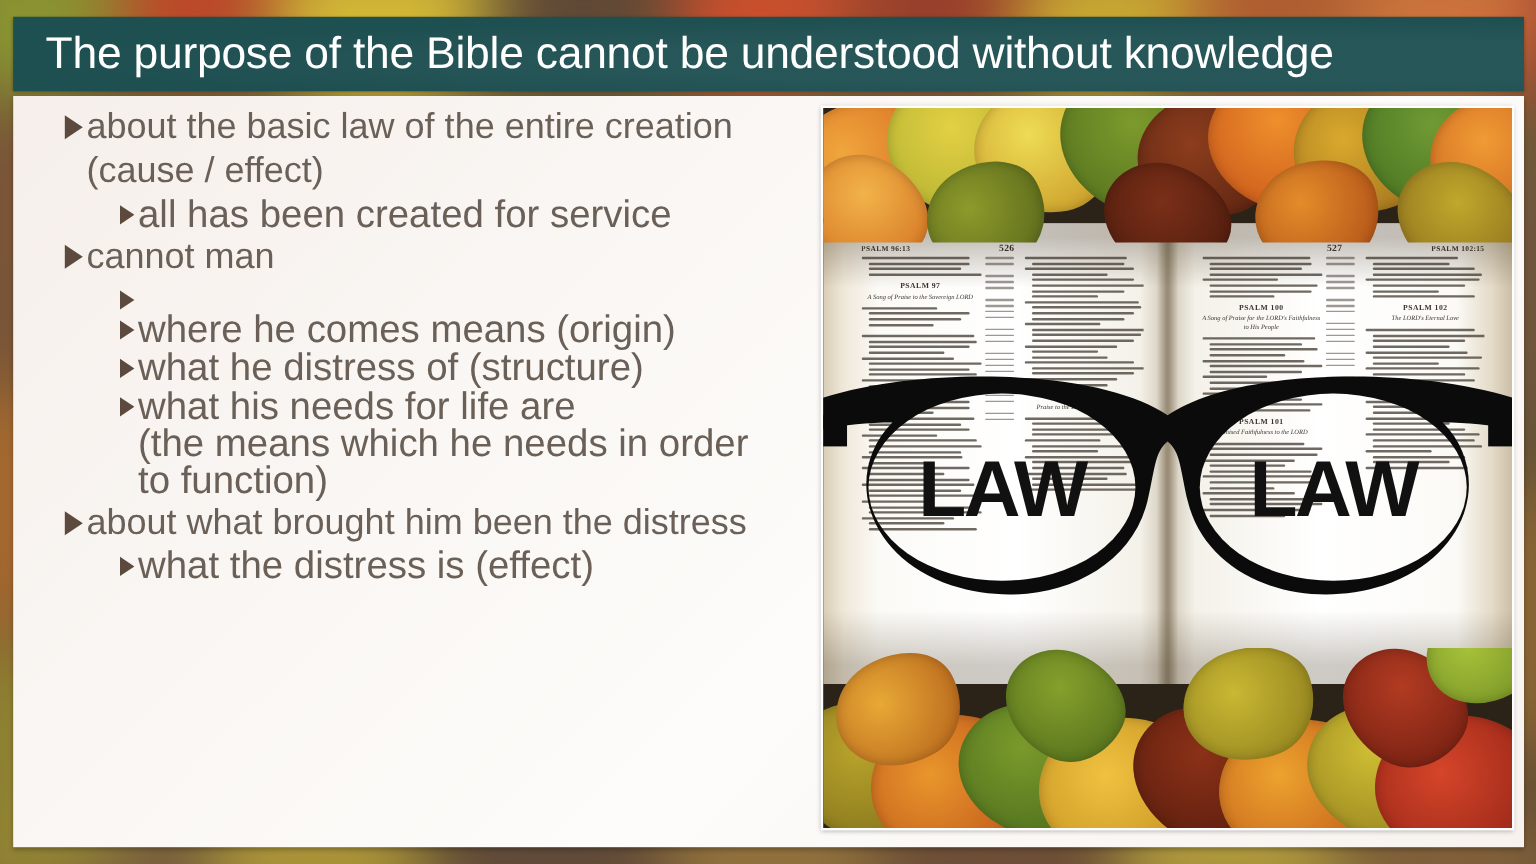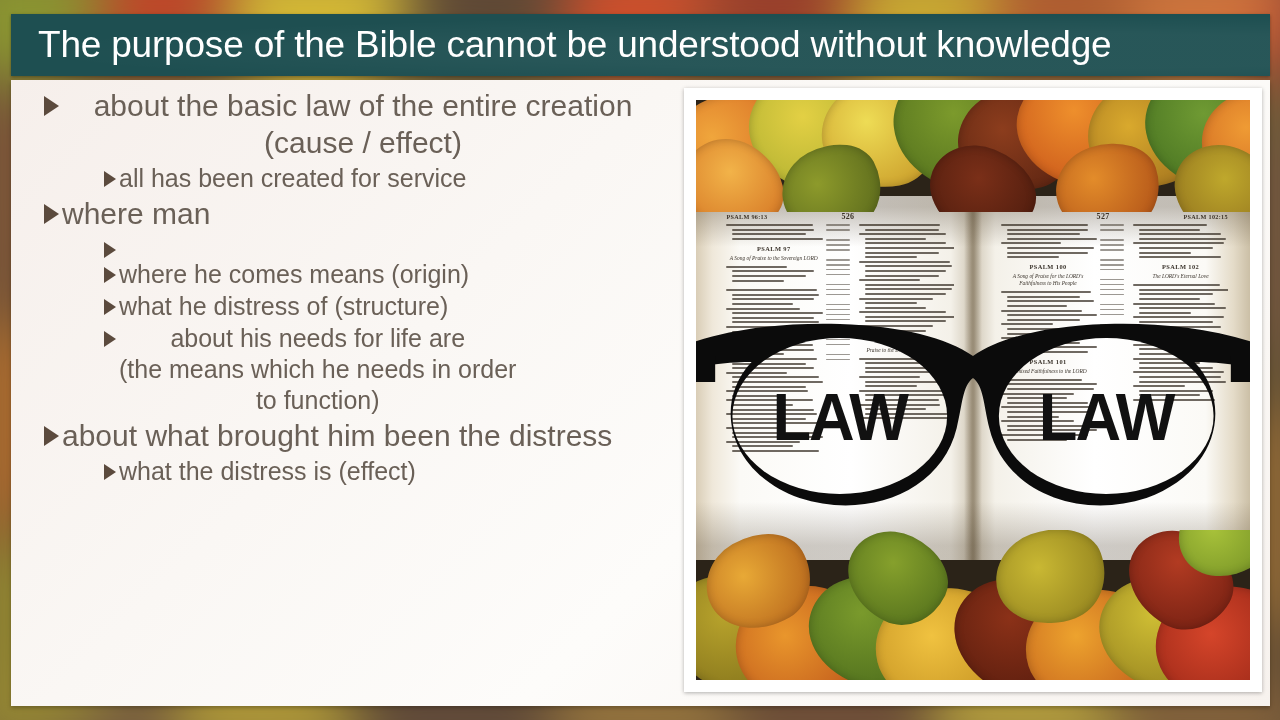--- a/index.html
+++ b/index.html
@@ -88,39 +88,38 @@
     top: 80px;
     width: 1259px;
     height: 626px;
     background: linear-gradient(135deg, #f6efeb 0%, #faf7f4 35%, #fdfcfa 60%, #f7f2ee 100%);
     box-shadow: 0 2px 4px rgba(0,0,0,.25);
   }
 
   
   #bullet-list {
     position: absolute;
-    left: 33px;
+    left: 43px;
     top: 7px;
     width: 620px;
-    text-align: center;
   }
   .bullet-row {
     display: flex;
     align-items: flex-start;
     color: #6a6057;
   }
   .bullet-row.lvl1 {
     margin-left: 0px;
     font-size: 30px;
     line-height: 37px;
     margin-bottom: 2px;
   }
   .bullet-row.lvl2 {
-    margin-left: 60px;
-    font-size: 25px;
+    margin-left: 46px;
+    font-size: 32px;
     line-height: 31px;
     margin-bottom: 1px;
   }
   .tri {
     flex: 0 0 auto;
     width: 0; height: 0;
     border-style: solid;
     border-color: transparent transparent transparent #5b4a3d;
     margin-top: 0;
   }
@@ -137,21 +136,21 @@
   .btext { white-space: pre-line; }
 
   
   #picture-frame {
     position: absolute;
     left: 673px;
     top: 8px;
     width: 578px;
     height: 604px;
     background: #ffffff;
-    padding: 12px;
+    padding: 2px;
     box-shadow: 0 1px 4px rgba(0,0,0,.3);
     box-sizing: border-box;
   }
   #picture {
     position: relative;
     width: 100%;
     height: 100%;
     overflow: hidden;
     background: #2b2318;
   }
@@ -307,40 +306,40 @@
         <span class="btext">about the basic law of the entire creation (cause / effect)</span>
       </div>
 
       <div class="bullet-row lvl2">
         <span class="tri"></span>
         <span class="btext">all has been created for service</span>
       </div>
 
       <div class="bullet-row lvl1">
         <span class="tri"></span>
-        <span class="btext">where man</span>
+        <span class="btext">cannot man</span>
       </div>
 
       <div class="bullet-row lvl2">
         <span class="tri"></span>
       </div>
 
       <div class="bullet-row lvl2">
         <span class="tri"></span>
         <span class="btext">where he comes means (origin)</span>
       </div>
 
       <div class="bullet-row lvl2">
         <span class="tri"></span>
         <span class="btext">what he distress of (structure)</span>
       </div>
 
       <div class="bullet-row lvl2">
         <span class="tri"></span>
-        <span class="btext">about his needs for life are
+        <span class="btext">what his needs for life are
 (the means which he needs in order
 to function)</span>
       </div>
 
       <div class="bullet-row lvl1">
         <span class="tri"></span>
         <span class="btext">about what brought him been the distress</span>
       </div>
 
 

